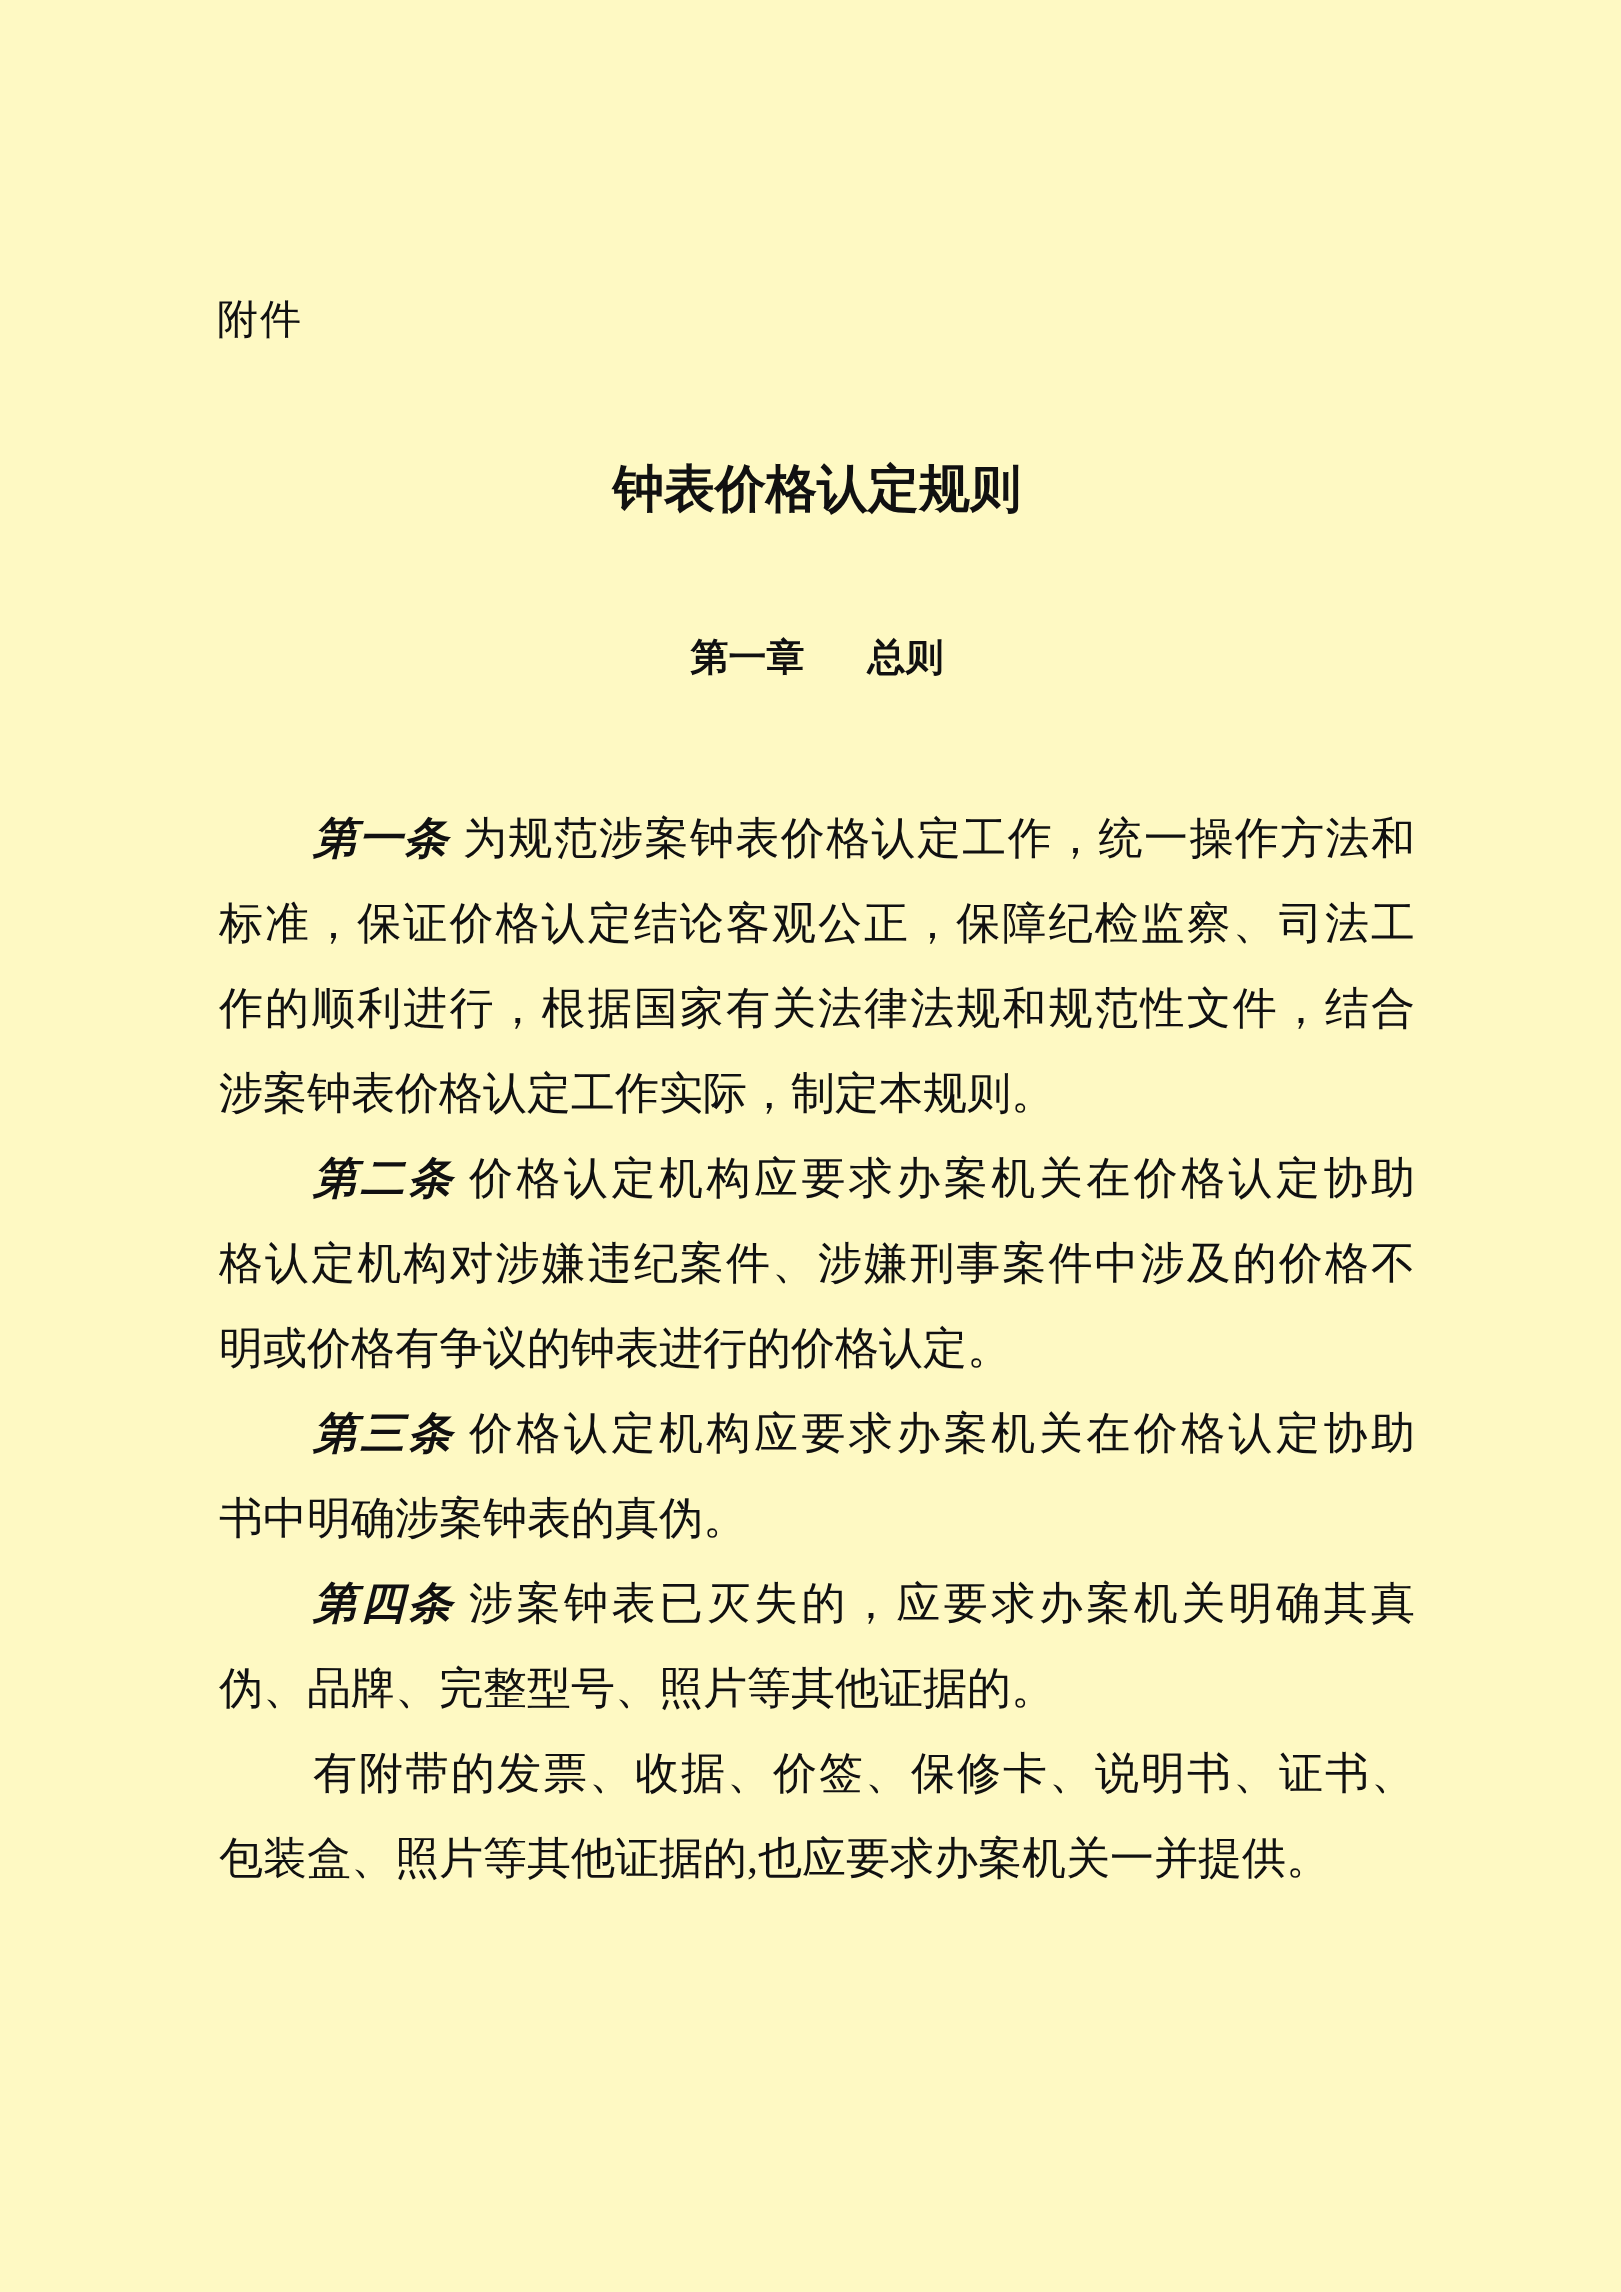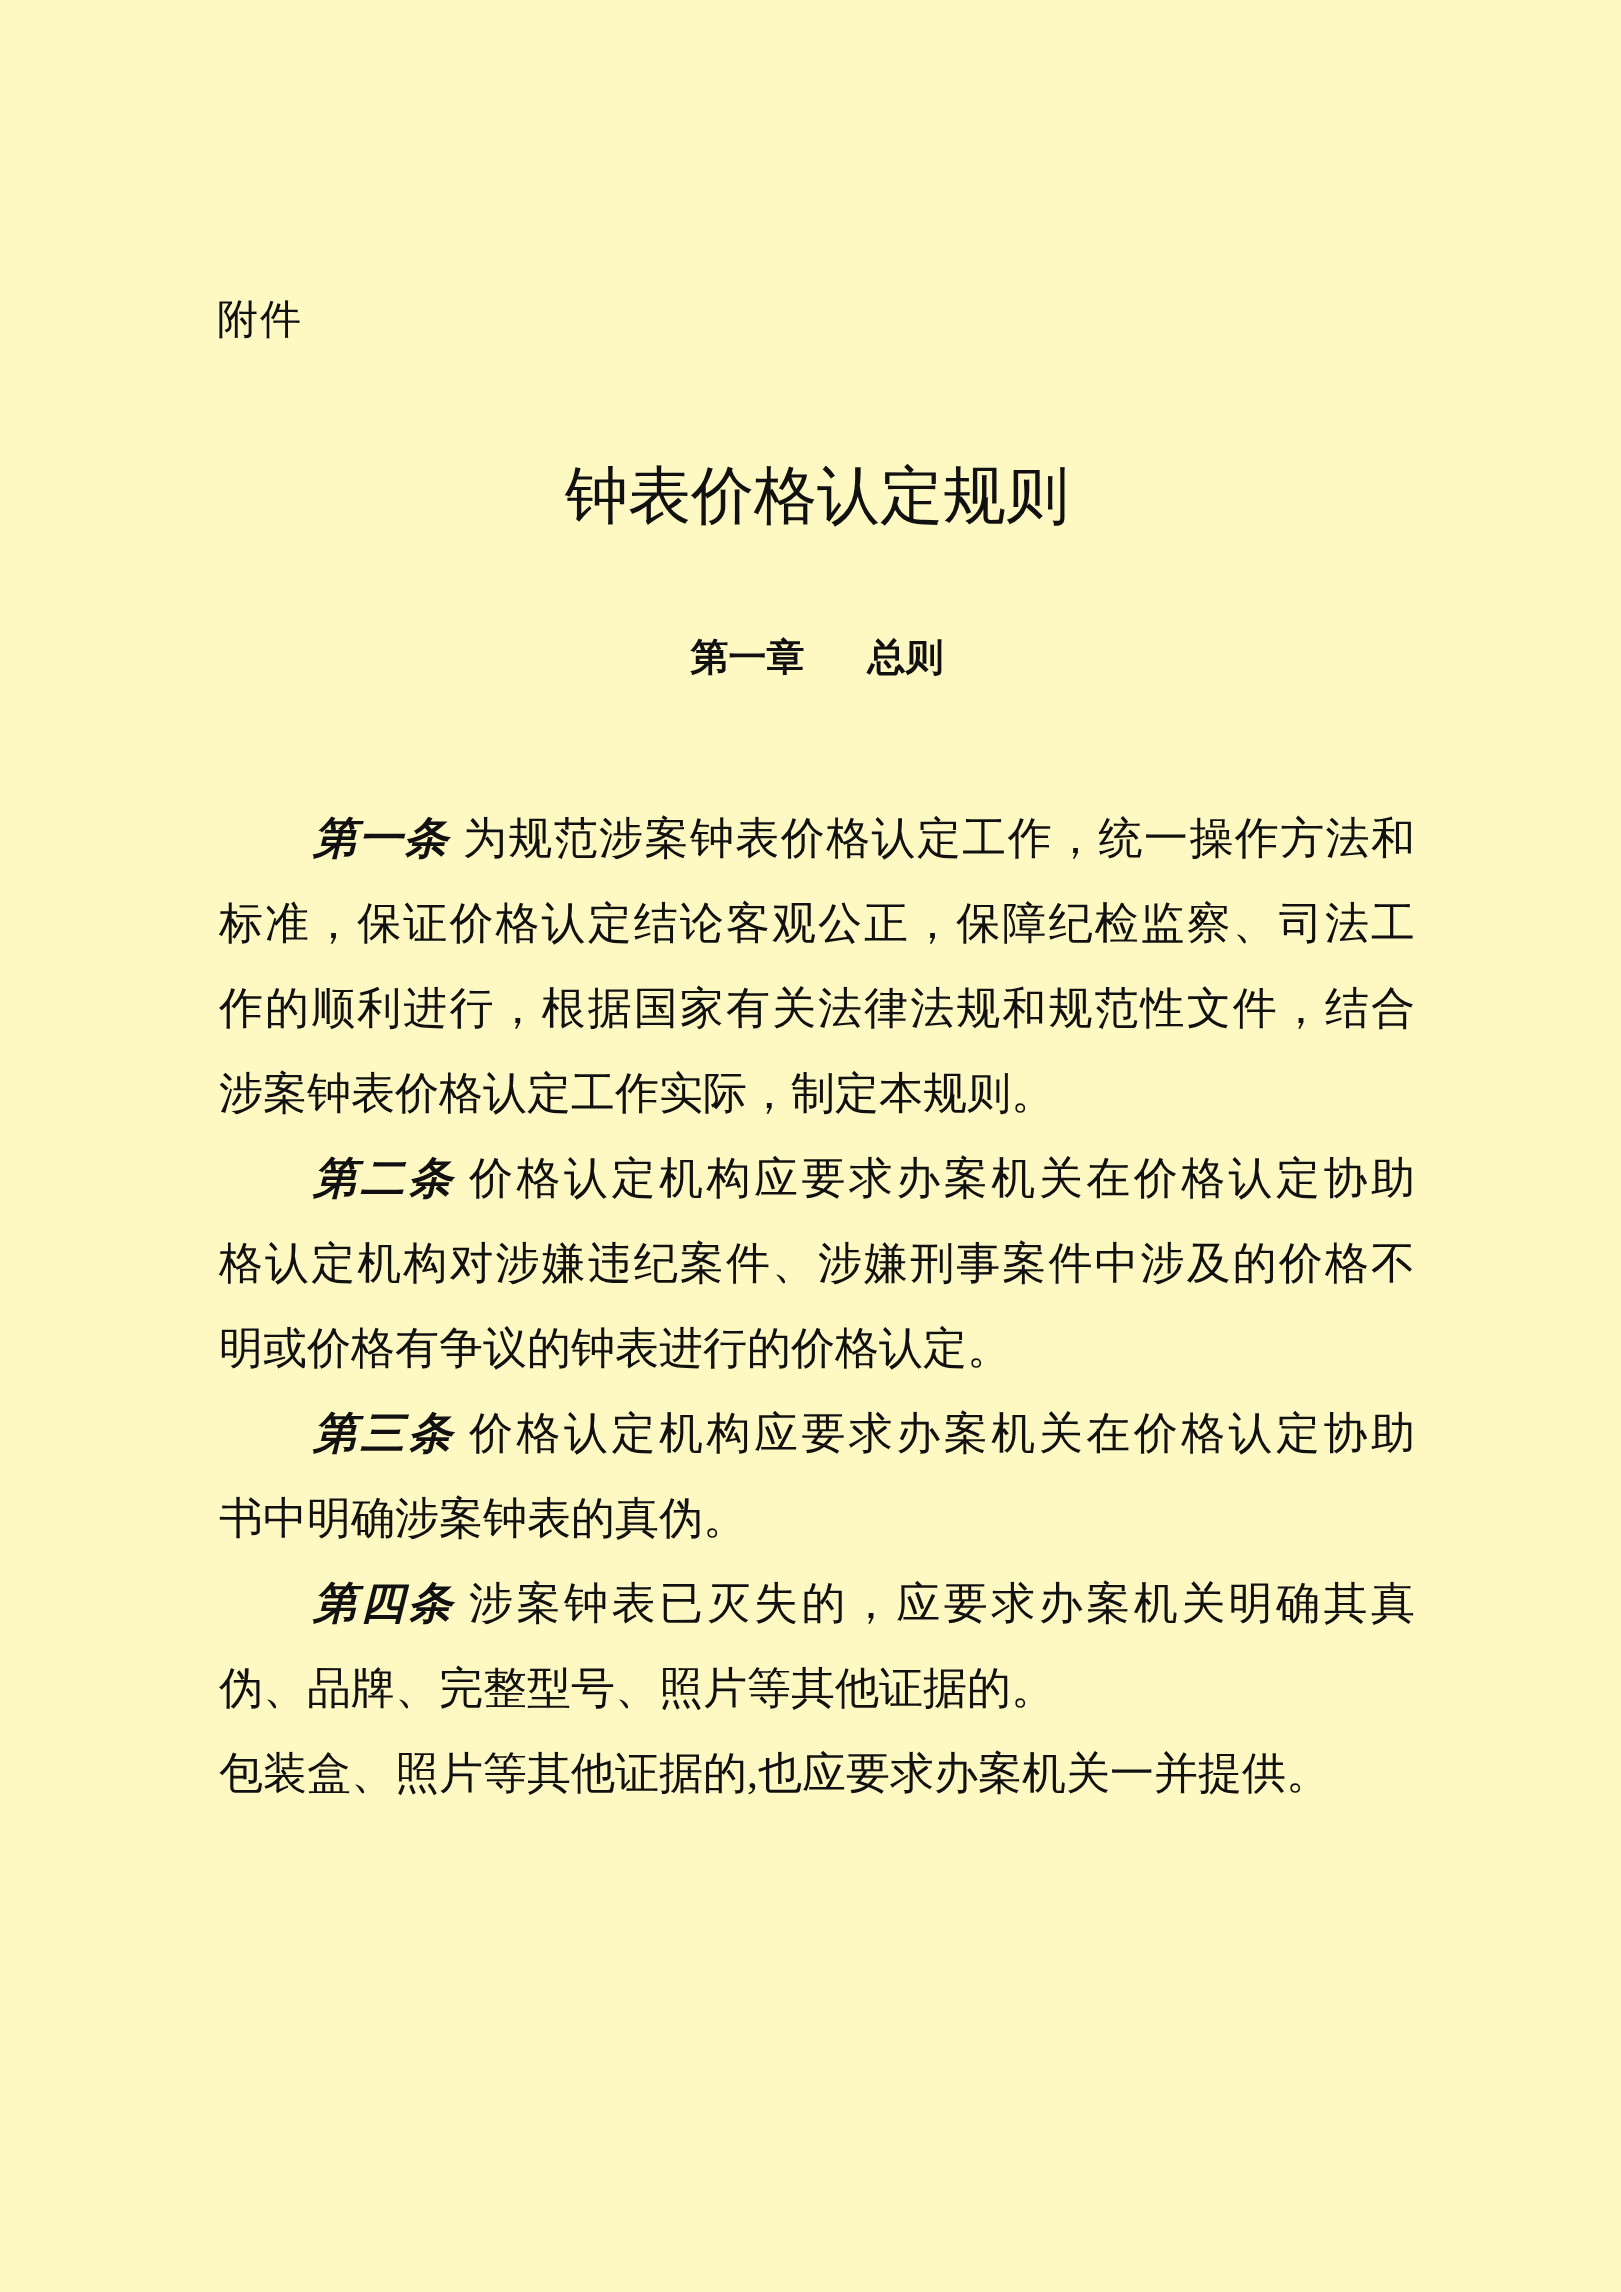--- a/index.html
+++ b/index.html
@@ -18,22 +18,22 @@
     position: absolute;
     left: 217px; top: 296px;
     font-size: 41px;
     line-height: 1.15;
     letter-spacing: 2px;
   }
   .doc-title {
     position: absolute;
     left: 219px; top: 459px; width: 1196px;
     text-align: center;
-    font-size: 63px;
-    font-weight: normal;
+    font-size: 51px;
+    font-weight: bold;
     line-height: 1.2;
   }
   .chapter {
     position: absolute;
     left: 219px; top: 635px; width: 1196px;
     text-align: center;
     font-size: 38px;
     font-weight: bold;
     font-family: "Liberation Sans", sans-serif;
     line-height: 1.2;
@@ -83,17 +83,20 @@
     <div class="line indent">
       <span class="article-label">第三条</span><span>价格认定机构应要求办案机关在价格认定协助</span>
     </div>
     <div class="line final">书中明确涉案钟表的真伪。</div>
 
     <div class="line indent">
       <span class="article-label">第四条</span><span>涉案钟表已灭失的，应要求办案机关明确其真</span>
     </div>
     <div class="line final">伪、品牌、完整型号、照片等其他证据的。</div>
 
+    <div class="line indent">
+      <span>有附带的发票、收据、价签、保修卡、说明书、证书、</span>
+    </div>
     <div class="line final">包装盒、照片等其他证据的,也应要求办案机关一并提供。</div>
 
   </div>
 </div>
 
 
 </body></html>

